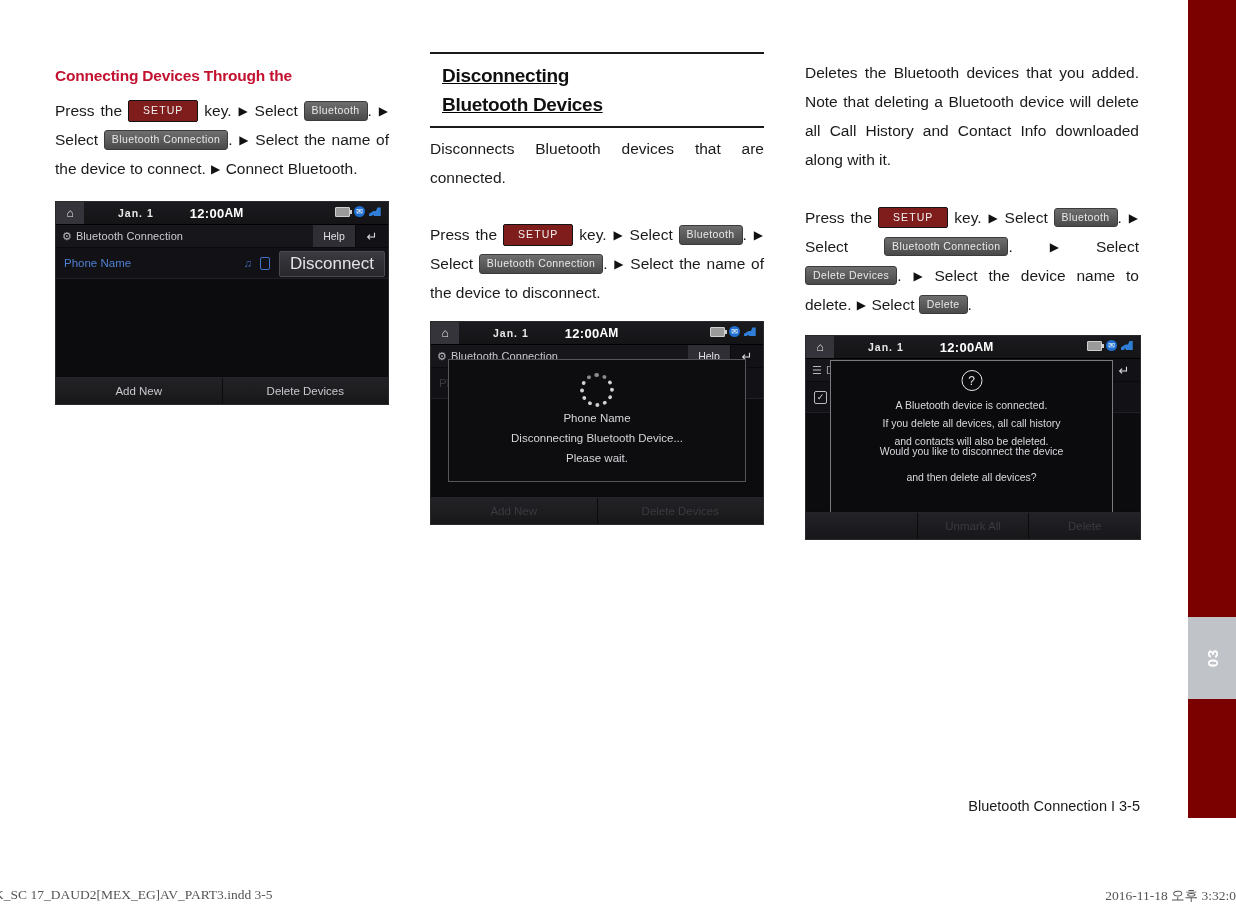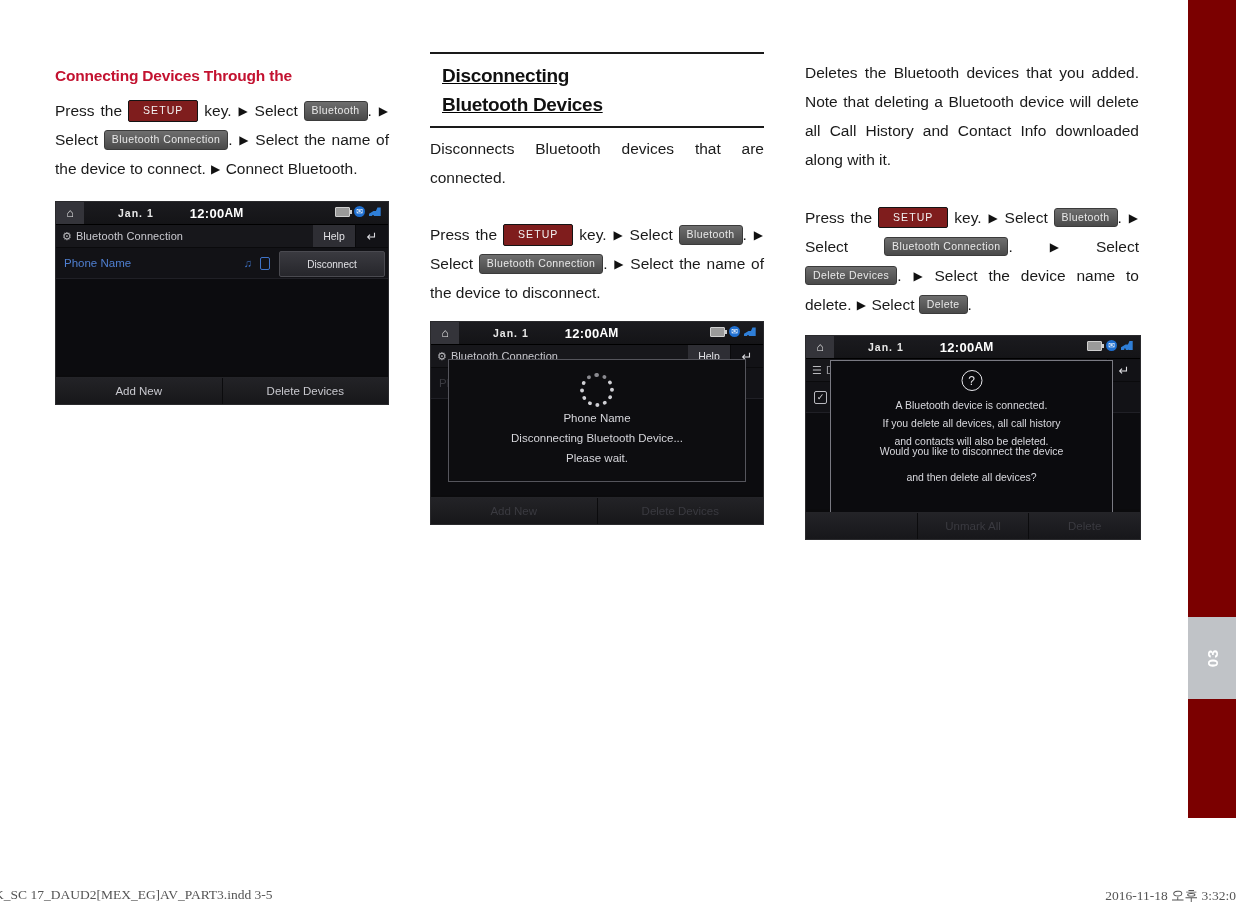--- a/index.html
+++ b/index.html
@@ -111,21 +111,21 @@
     position:relative;height:30px;background:#121216;border-bottom:1px solid #202026;
     display:flex;align-items:center;
   }
   .devname{color:#4f7fd0;font-size:11.5px;margin-left:8px;}
   .dev-icons{position:absolute;right:118px;top:9px;display:flex;gap:8px;align-items:center;}
   .ic-note{color:#3f73c8;font-size:11px;line-height:1;}
   .ic-phone{width:8px;height:11px;border:1.3px solid #3f73c8;border-radius:2px;}
   .disc-btn{
     position:absolute;right:3px;top:3px;width:104px;height:24px;
     background:linear-gradient(#3a3a40,#26262b);border:1px solid #4a4a50;border-radius:2px;
-    color:#e2e2e6;font-size:10px;display:flex;align-items:center;justify-content:center;
+    color:#e2e2e6;font-size:17px;display:flex;align-items:center;justify-content:center;
   }
   .listarea{height:96px;background:#0c0c0f;}
   .botbar{
     position:absolute;left:0;bottom:0;width:100%;height:26px;display:flex;
     border-top:1px solid #242428;
   }
   .botbtn{
     flex:1;background:linear-gradient(#232327,#17171a);
     color:#c9c9cf;font-size:11.5px;display:flex;align-items:center;justify-content:center;
   }
@@ -318,18 +318,19 @@
       </div>
 
       <div class="botbar">
         <span class="botbtn ghost"></span>
         <span class="botbtn ghost">Unmark All</span>
         <span class="botbtn ghost">Delete</span>
       </div>
     </div>
   </div>
 
+  <div class="footer">Bluetooth Connection I 3-5</div>
 </div>
 
 <div class="printbar">
   <span class="pb-left">K_SC 17_DAUD2[MEX_EG]AV_PART3.indd   3-5</span>
   <span class="pb-right">2016-11-18   오후 3:32:0</span>
 </div>
 
 </body></html>

